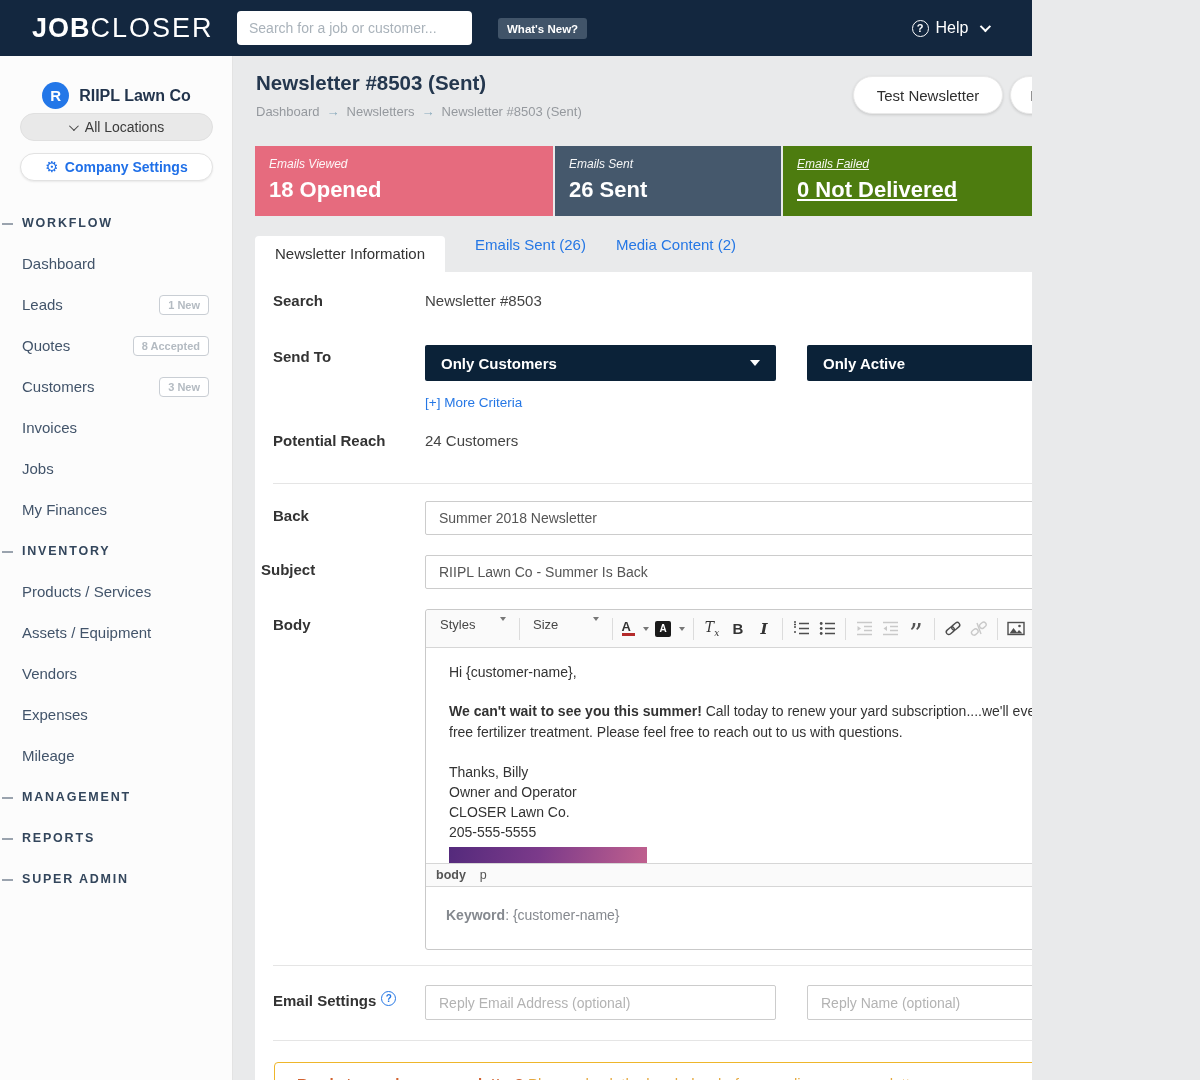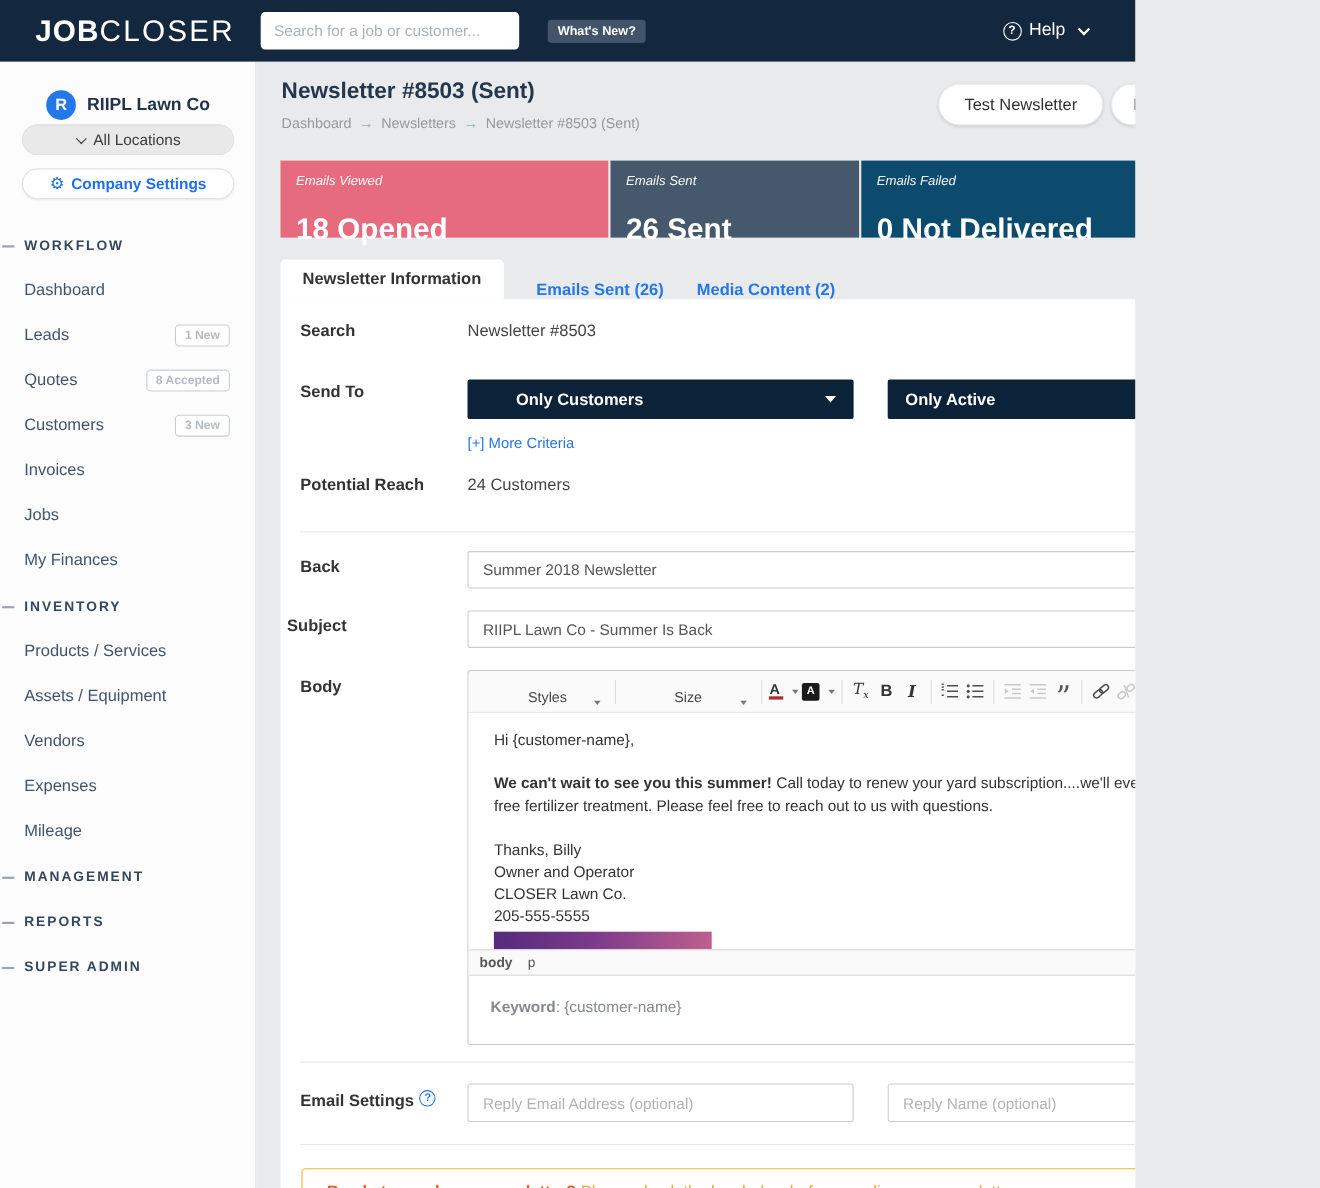--- a/index.html
+++ b/index.html
@@ -46,48 +46,48 @@
   .breadcrumb span.crumb { cursor:pointer; }
   .crumb-arrow { margin:0 7px; color:#8ab; }
   .hdr-btn { position:absolute; top:76px; height:38px; background:#fff; border:1px solid #e9e9e9; border-radius:19px; box-shadow:0 1px 3px rgba(0,0,0,.15); font-size:15px; color:#2f2f2f; cursor:pointer; font-family:inherit; }
   .btn-test { left:853px; width:150px; }
   .btn-wysiwyg { left:1010px; width:169px; }
 
   
   .stats { position:absolute; left:255px; top:146px; width:925px; height:70px; display:flex; }
   .stat { height:70px; padding:11px 0 0 14px; color:#fff; }
   .stat .slabel { font-size:12px; font-style:italic; opacity:.95; }
-  .stat .svalue { font-size:27px; font-weight:700; margin-top:22px; }
+  .stat .svalue { font-size:22px; font-weight:700; margin-top:6px; }
   .stat-0 { width:298px; background:#e66b7e; margin-right:2px; }
   .stat-1 { width:226px; background:#45586c; margin-right:2px; }
-  .stat-2 { width:397px; background:#0c4a6e; }
-
-  
-  .tabs { position:absolute; left:255px; top:236px; height:36px; display:flex; align-items:flex-end;font-weight:bold; }
+  .stat-2 { width:397px; background:#4d7c0f;text-decoration:underline; }
+
+  
+  .tabs { position:absolute; left:255px; top:236px; height:36px; display:flex; align-items:flex-start; }
   .tab-active { height:36px; line-height:36px; background:#fff; border-radius:4px 4px 0 0; padding:0 20px; font-size:15px; color:#333; cursor:pointer; }
   .tab-link { font-size:15px; color:#2577e5; margin-left:30px; cursor:pointer; }
 
   
   .panel { position:absolute; left:255px; top:272px; width:925px; height:808px; background:#fff; }
   .flabel { position:absolute; font-size:15px; font-weight:700; color:#333; }
   .fvalue { position:absolute; font-size:15px; color:#444; }
   .divider { position:absolute; left:273px; width:884px; height:1px; background:#e5e5e5; }
 
   .dd { position:absolute; height:36px; background:#0b2238; border-radius:2px; color:#fff; display:flex; align-items:center; cursor:pointer; }
   .dd .dd-text { font-size:15px; font-weight:600; margin-left:16px; }
   .dd .dd-caret { position:absolute; right:16px; width:0; height:0; border-left:5px solid transparent; border-right:5px solid transparent; border-top:6px solid #fff; }
   .link-blue { position:absolute; font-size:13.5px; color:#2577e5; cursor:pointer; }
 
   .tinput { position:absolute; height:34px; border:1px solid #ccc; border-radius:2px; font-size:14px; color:#555; padding:0 13px; outline:none; font-family:inherit; background:#fff; }
   .tinput::placeholder { color:#b3b3b3; }
 
   
   .editor { position:absolute; left:425px; top:609px; width:732px; height:341px; border:1px solid #c9c9c9; border-radius:3px; background:#fff; }
   .ed-toolbar { height:38px; background:#fafafa; border-bottom:1px solid #d6d6d6; display:flex; align-items:center; padding:0 6px; border-radius:3px 3px 0 0; }
-  .tb-combo { display:flex; align-items:flex-end; font-size:13px; color:#474747; cursor:pointer; padding:0 8px; height:24px;margin-left:40px; }
+  .tb-combo { display:flex; align-items:flex-start; font-size:13px; color:#474747; cursor:pointer; padding:0 8px; height:24px; }
   .tb-combo .w { width:52px; }
   .tb-caret { width:0; height:0; border-left:3.5px solid transparent; border-right:3.5px solid transparent; border-top:4.5px solid #777; margin-left:8px; }
   .tb-sep { width:1px; height:22px; background:#dcdcdc; margin:0 5px; }
   .tb-btn { width:26px; height:24px; display:flex; align-items:center; justify-content:center; cursor:pointer; border-radius:2px; position:relative; }
   .glyph-b { font-weight:800; font-size:15px; color:#333; }
   .glyph-i { font-style:italic; font-family:"DejaVu Serif",serif; font-size:15px; font-weight:700; color:#333; }
   .glyph-tx { font-style:italic; font-family:"DejaVu Serif",serif; font-size:14px; color:#333; }
   .glyph-tx sub { font-size:9px; }
   .glyph-quote { font-family:"DejaVu Serif",serif; font-size:27px; color:#555; line-height:10px; margin-top:12px; }
   .colorA { font-size:13px; font-weight:700; color:#333; line-height:11px; }
@@ -264,21 +264,21 @@
     <div class="tab-link">Emails Sent (26)</div>
     <div class="tab-link">Media Content (2)</div>
   </div>
 
   <div class="panel"></div>
 
   <div class="flabel" style="left:273px;top:292px;">Search</div>
   <div class="fvalue" style="left:425px;top:292px;">Newsletter #8503</div>
 
   <div class="flabel" style="left:273px;top:348px;">Send To</div>
-  <div class="dd" style="left:425px;top:345px;width:351px;padding-left:28px;">
+  <div class="dd" style="left:425px;top:345px;width:351px;">
     <span class="dd-text">Only Customers</span>
     <span class="dd-caret"></span>
   </div>
   <div class="dd" style="left:807px;top:345px;width:350px;">
     <span class="dd-text">Only Active</span>
     <span class="dd-caret"></span>
   </div>
   <div class="link-blue" style="left:425px;top:395px;">[+] More Criteria</div>
 
   <div class="flabel" style="left:273px;top:432px;">Potential Reach</div>

